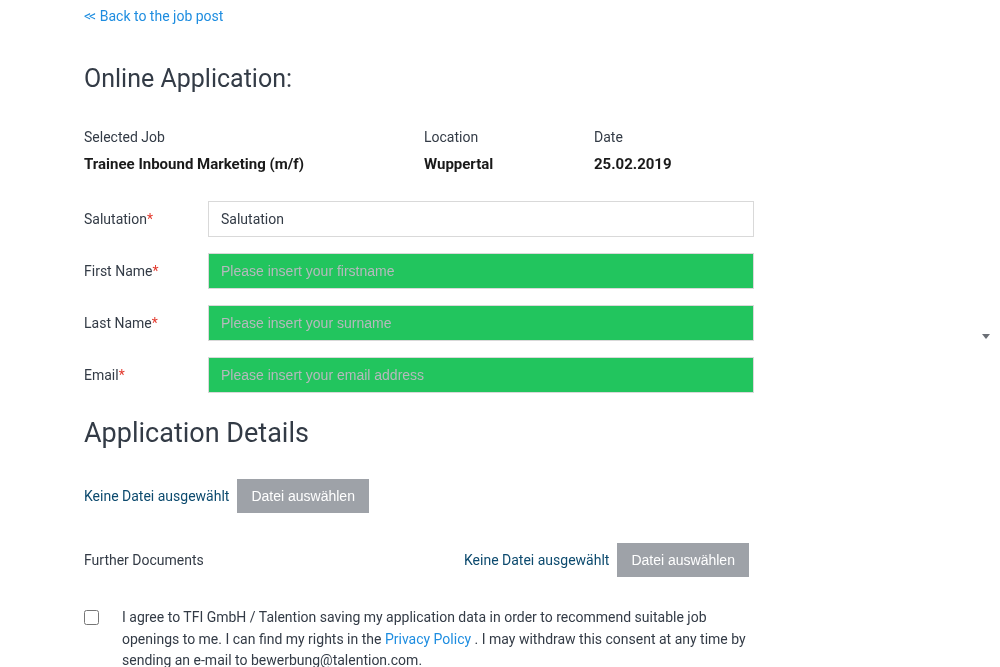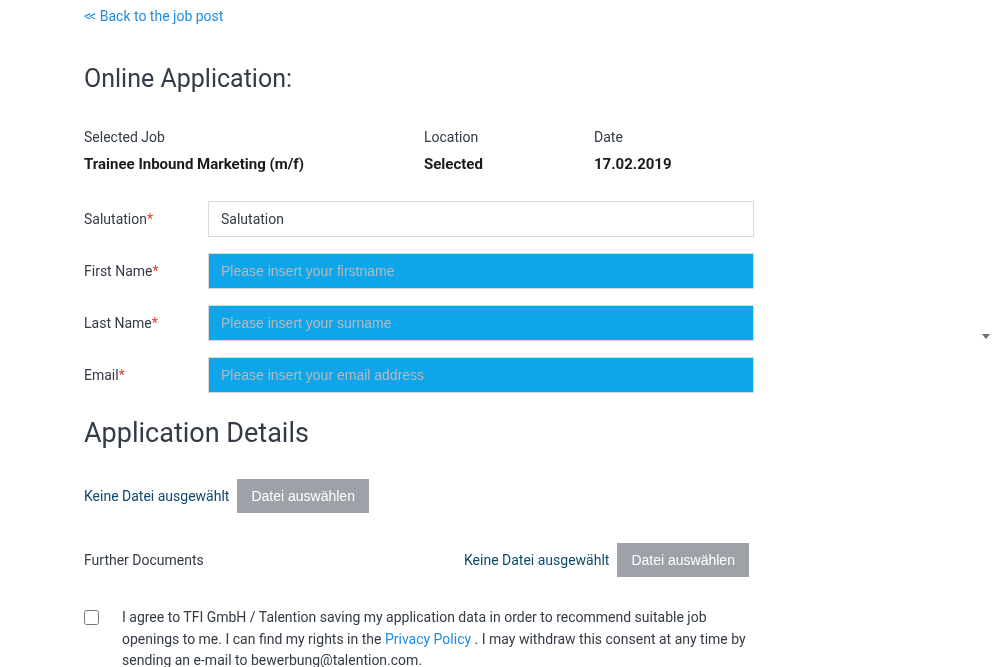--- a/index.html
+++ b/index.html
@@ -54,21 +54,21 @@
     .form-label {
       width: 124px;
       font-size: 14px;
       color: #333b46;
     }
     .req { color: #e33a2e; }
     .form-control {
       flex: 1;
       height: 36px;
       border: 1px solid #d9d9d9;
-      background: #0ea5e9;
+      background: #22c55e;
       padding: 0 12px;
       font-size: 14px;
       color: #333b46;
     }
     .form-control::placeholder { color: #b6b9bd; }
     .select-caret {
       position: absolute;
       right: 10px;
       top: 50%;
       transform: translateY(-50%);
@@ -147,22 +147,22 @@
 <div class="container">
   <a href="#" class="back-link"><span class="angles">&lt;&lt;</span> <span>Back to the job post</span></a>
 
   <h1 class="page-title">Online Application:</h1>
 
   <div class="job-grid">
     <div class="job-label">Selected Job</div>
     <div class="job-label">Location</div>
     <div class="job-label">Date</div>
     <div class="job-value">Trainee Inbound Marketing (m/f)</div>
-    <div class="job-value">Selected</div>
-    <div class="job-value">17.02.2019</div>
+    <div class="job-value">Wuppertal</div>
+    <div class="job-value">25.02.2019</div>
   </div>
 
   <div class="form-row">
     <div class="form-label"><span>Salutation</span><span class="req">*</span></div>
     <div class="select-display">
       <span>Salutation</span>
       <span class="select-caret">
         <svg width="8" height="5" viewBox="0 0 8 5">
             <path d="M0 0 L4 5 L8 0 Z" fill="#6b6f76"></path>
           </svg>

